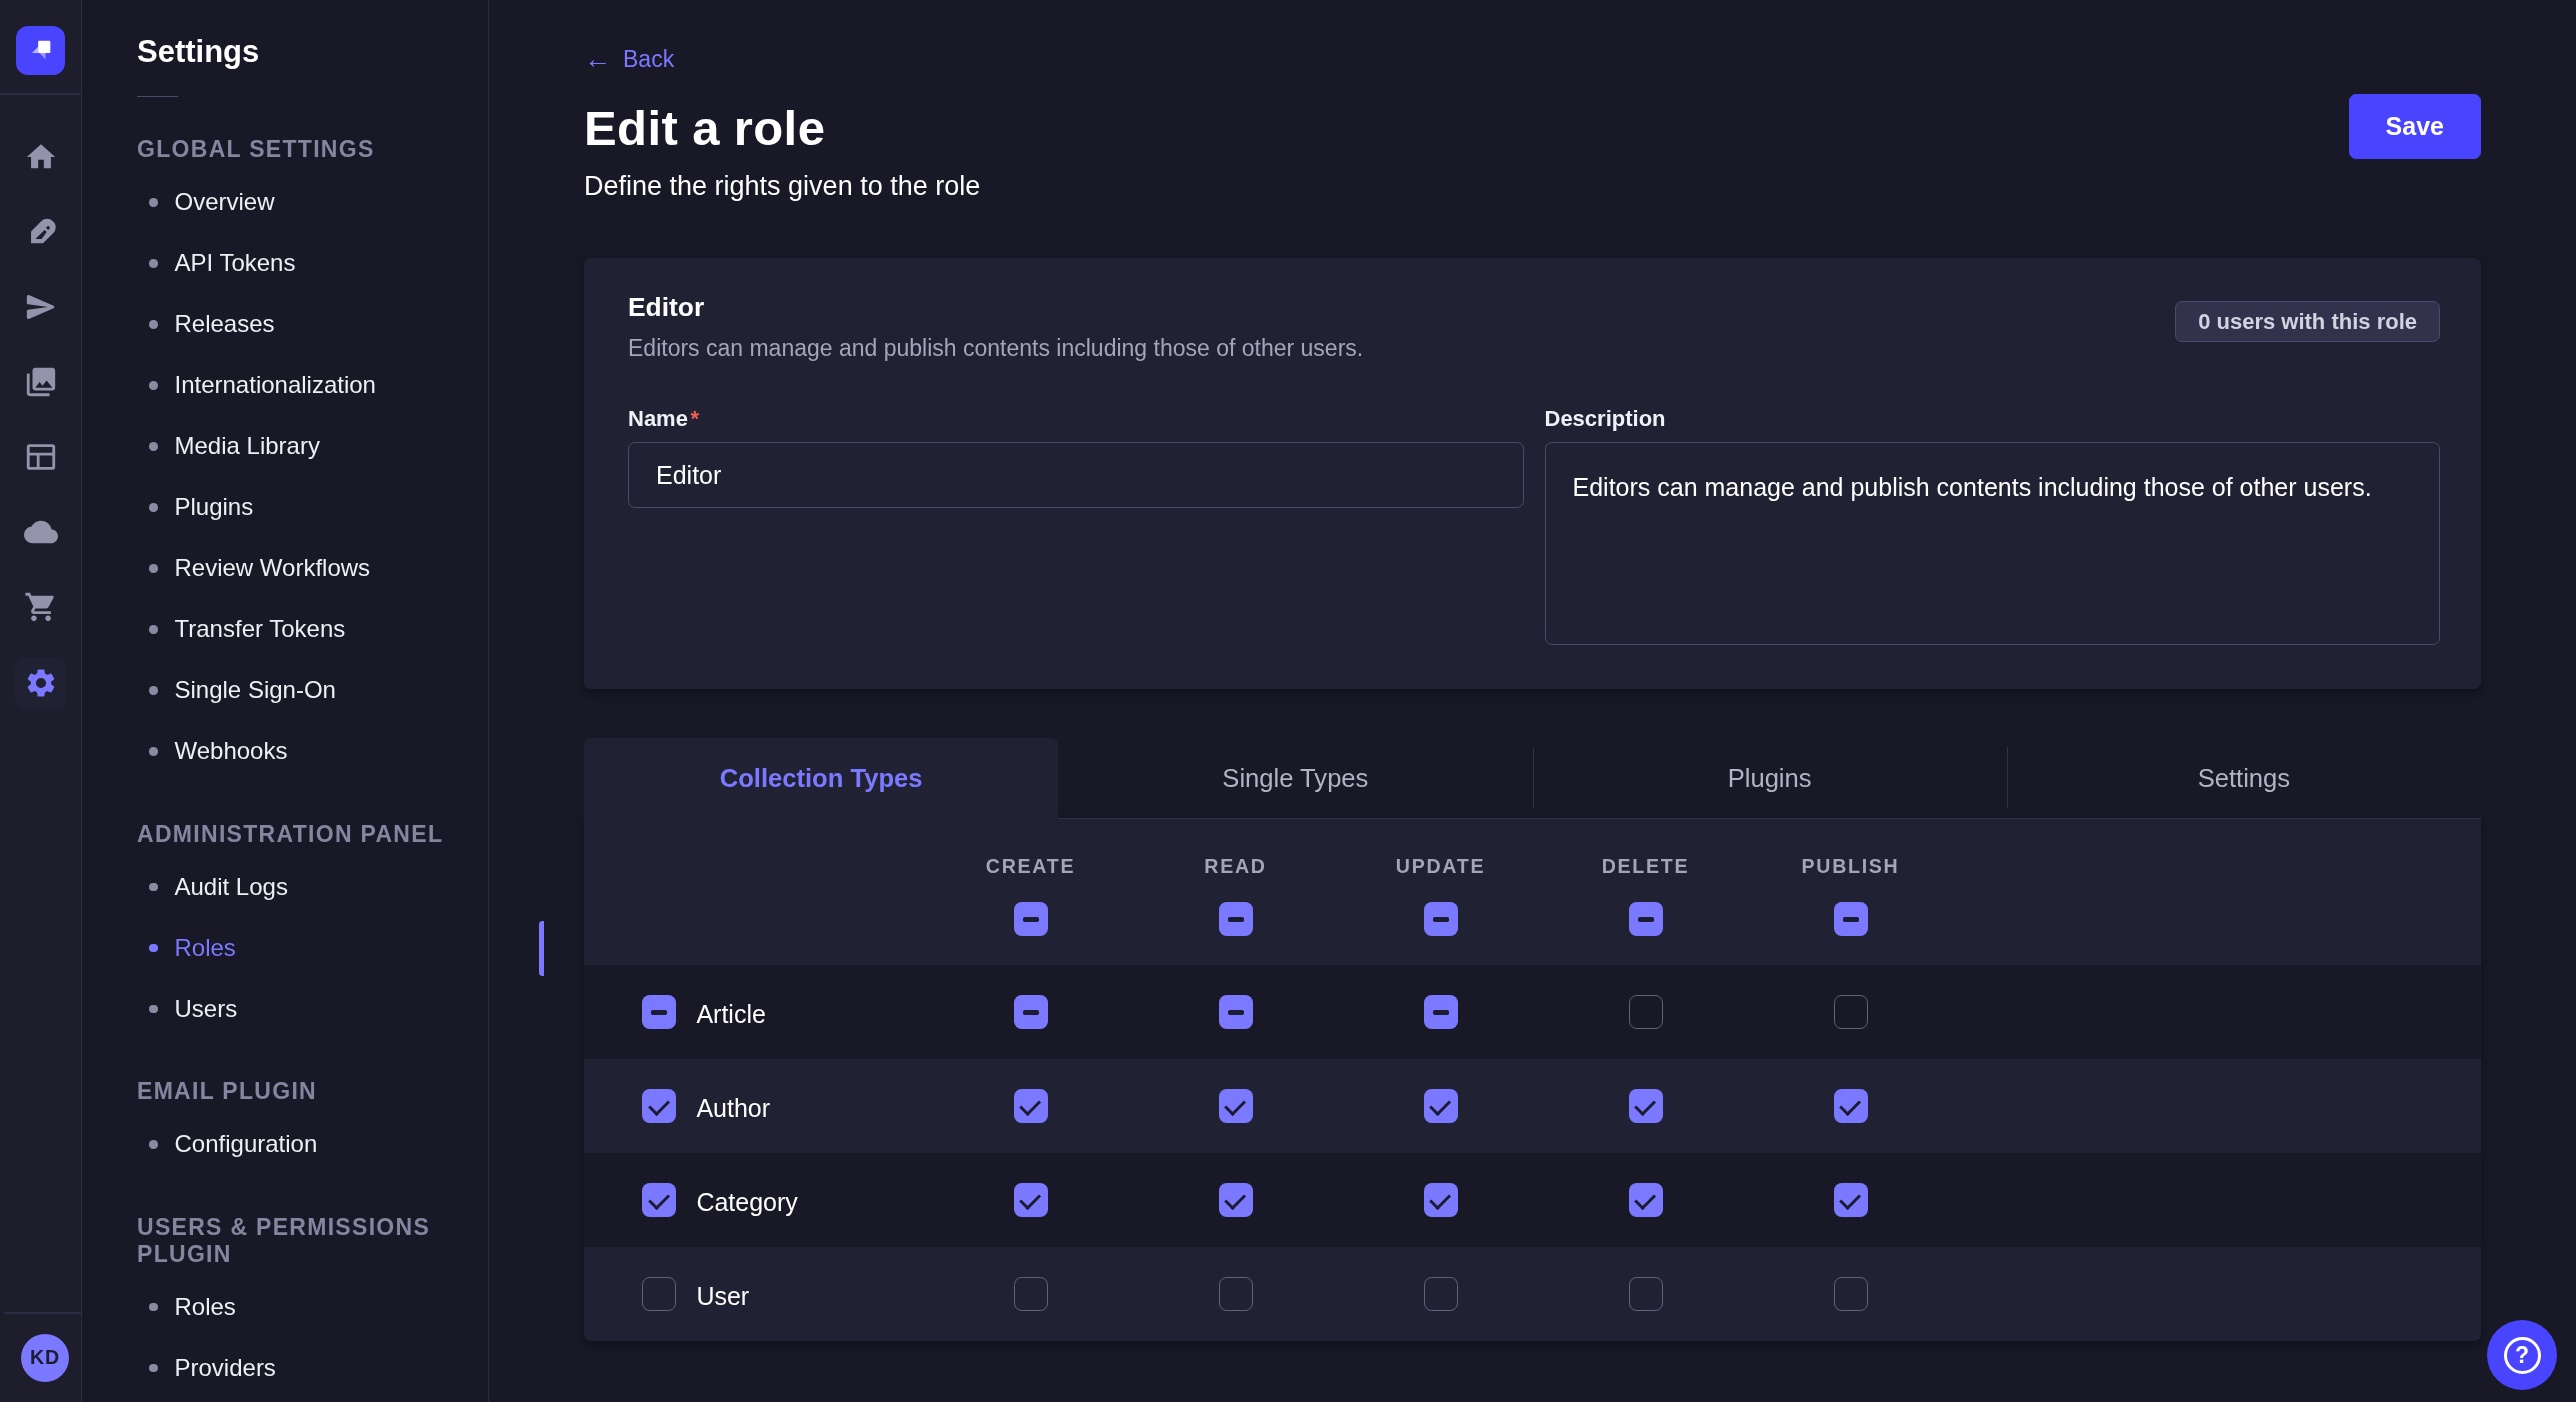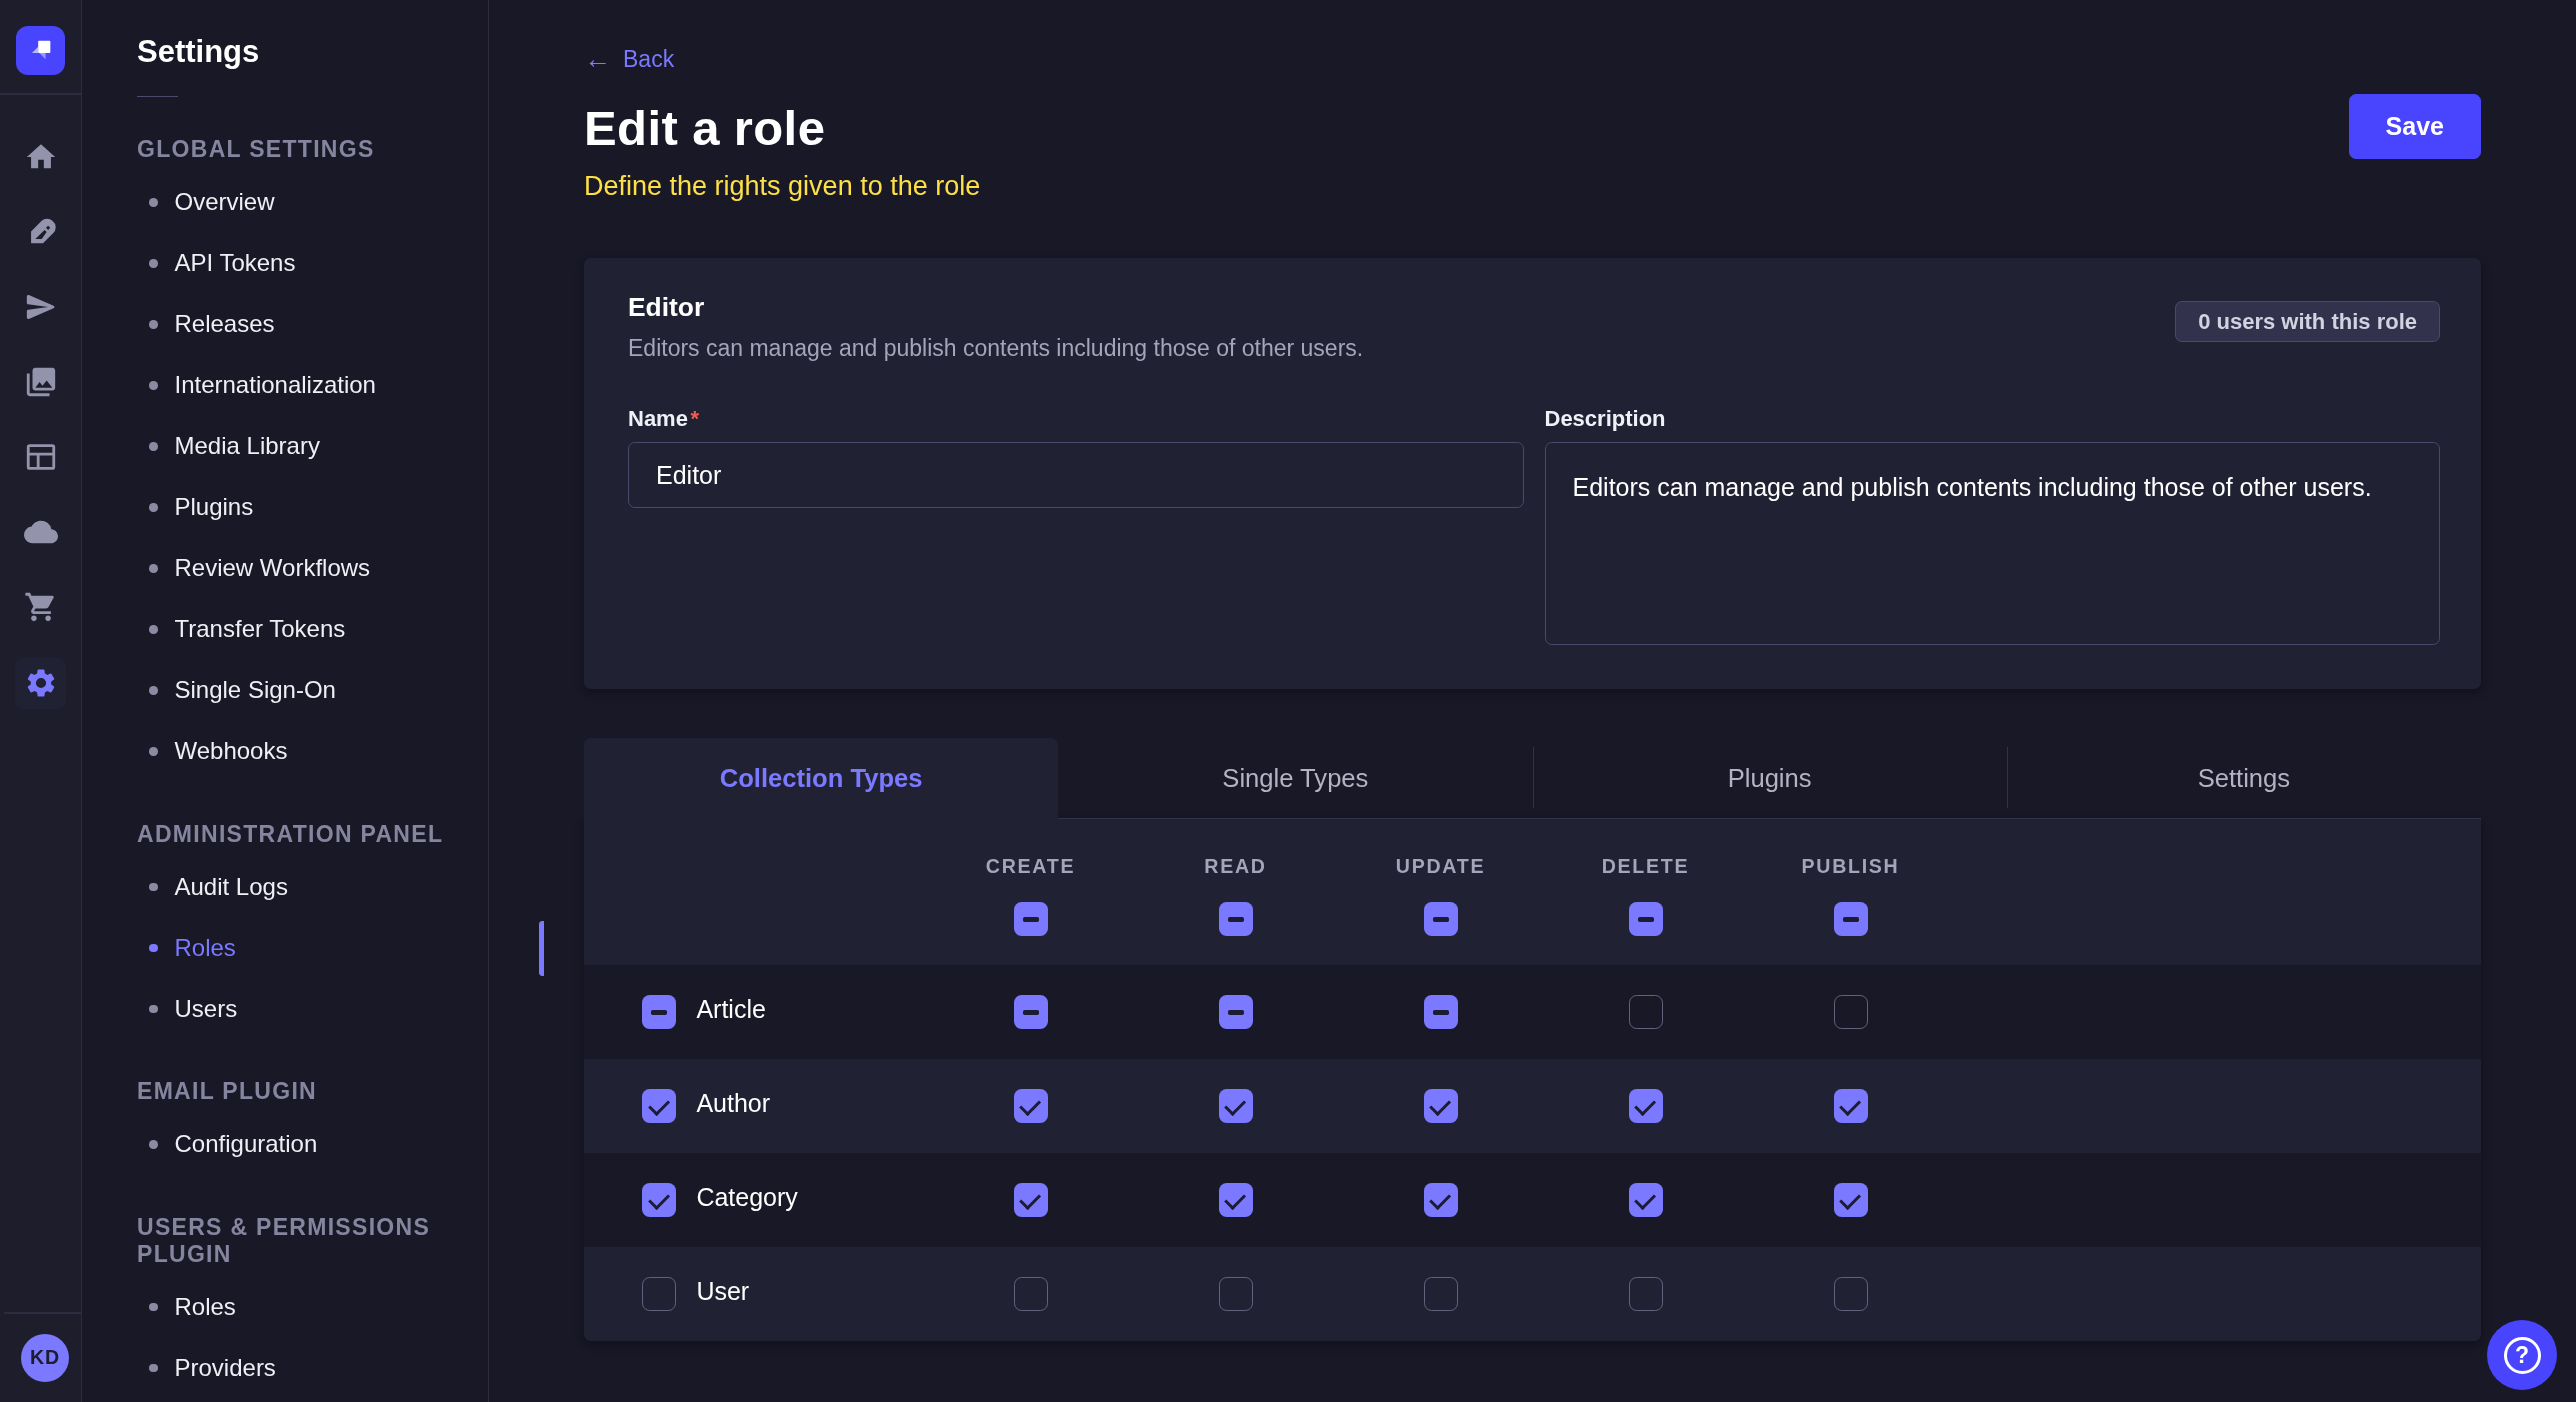--- a/index.html
+++ b/index.html
@@ -40,21 +40,21 @@
   .nav-item.active .bullet { background:#7b79ff; }
   .nav-item.active .active-bar { position:absolute; right:-56px; top:3.4px; width:5.1px; height:55px;
     background:#7b79ff; border-radius:3.4px 0 0 3.4px; }
 
   
   .main { flex:1; height:100%; overflow:hidden; padding:46px 95px 0 95px; position:relative; }
   .back-link { display:inline-flex; align-items:center; gap:12px; color:#7b79ff; font-size:23px;
     cursor:pointer; text-decoration:none; }
   .back-arrow { font-size:27px; line-height:1; }
   .page-title { font-size:49px; font-weight:700; margin-top:27px; letter-spacing:0.4px; }
-  .page-subtitle { font-size:27px; color:#fde047; margin-top:15.3px; }
+  .page-subtitle { font-size:27px; color:#ffffff; margin-top:15.3px; }
   .save-btn { position:absolute; top:94px; right:95px; height:65px; padding:0 36px;
     background:#4945ff; border:1.7px solid #4945ff; border-radius:7px; color:#fff;
     font-size:25px; font-weight:700; cursor:pointer; font-family:inherit; }
 
   
   .card { background:#212134; border-radius:6.8px; box-shadow:0 3.4px 8.5px rgba(5,5,15,.35); }
   .role-card { margin-top:56px; padding:34px 41px 41px 44px; position:relative; }
   .role-card-title { font-size:26.4px; font-weight:700; }
   .role-card-subtitle { font-size:23px; color:#a5a5ba; margin-top:12px; }
   .users-badge { position:absolute; top:43px; right:41px; height:41px; padding:0 22px;
@@ -80,21 +80,21 @@
     border-radius:6.8px 6.8px 0 0; }
   .perm-table { background:#212134; border-radius:0 0 6.8px 6.8px; overflow:hidden;
     box-shadow:0 3.4px 8.5px rgba(5,5,15,.35); }
   .perm-grid { display:grid; grid-template-columns:344px repeat(5,205px) 1fr; align-items:center; }
   .perm-head { padding-top:36px; padding-bottom:29px; }
   .col-label { text-align:center; font-size:19.6px; font-weight:700; letter-spacing:1.7px; color:#a5a5ba; }
   .head-cbs { margin-top:24px; }
   .cb-cell { display:flex; justify-content:center; }
   .perm-row { height:94px; }
   .perm-row.alt-dark { background:#181826; }
-  .row-label-cell { display:flex; align-items:flex-start; gap:20.4px; padding-left:58px; }
+  .row-label-cell { display:flex; align-items:flex-end; gap:20.4px; padding-left:58px; }
   .row-label { font-size:25px; color:#fff; }
 
   
   .cb { width:34px; height:34px; border-radius:7.7px; cursor:pointer; flex-shrink:0;
     display:flex; align-items:center; justify-content:center; }
   .cb.unchecked { border:1.7px solid #62627c; background:transparent; }
   .cb.checked, .cb.indeterminate { background:#7b79ff; }
   .cb.checked::after { content:''; width:16px; height:8.5px; border-left:3.4px solid #1c1c33;
     border-bottom:3.4px solid #1c1c33; transform:rotate(-45deg) translate(0.9px,-1.7px); }
   .cb.indeterminate::after { content:''; width:16px; height:4.3px; border-radius:1.7px; background:#1c1c33; }

